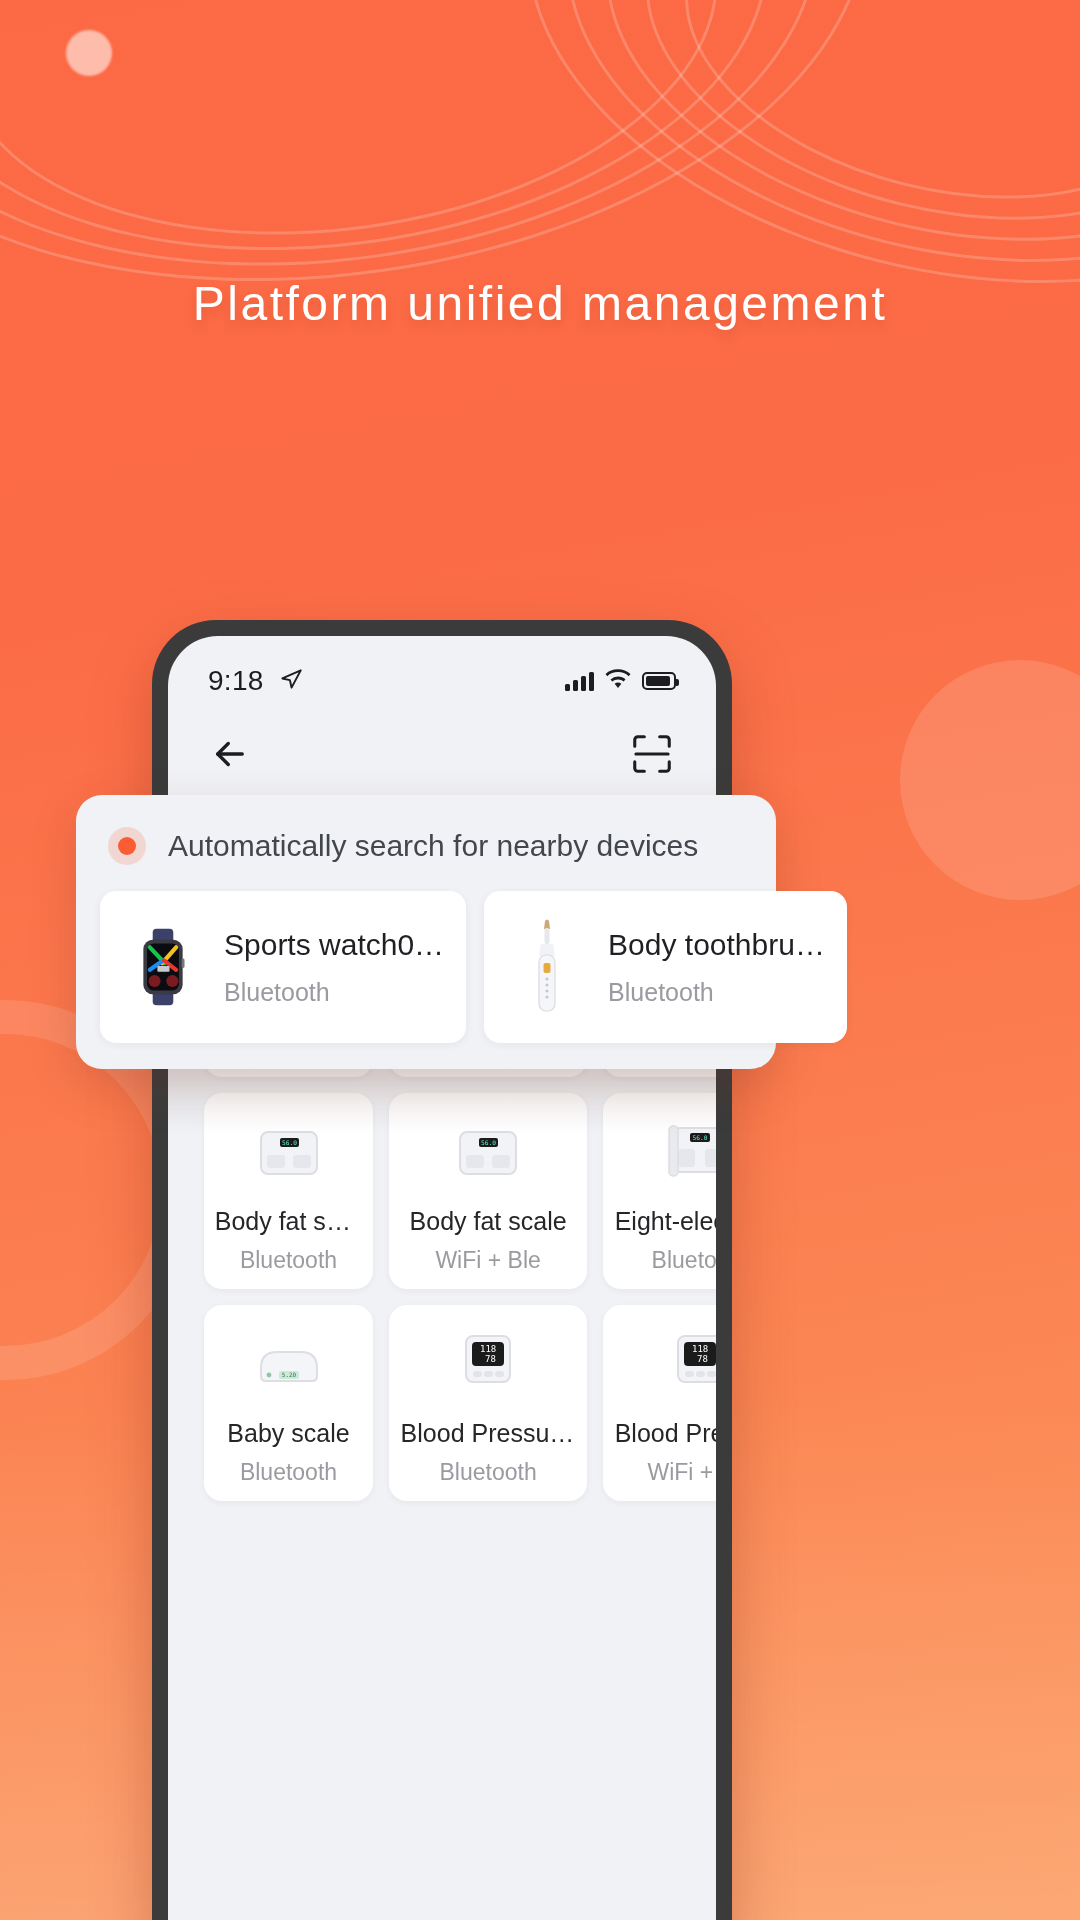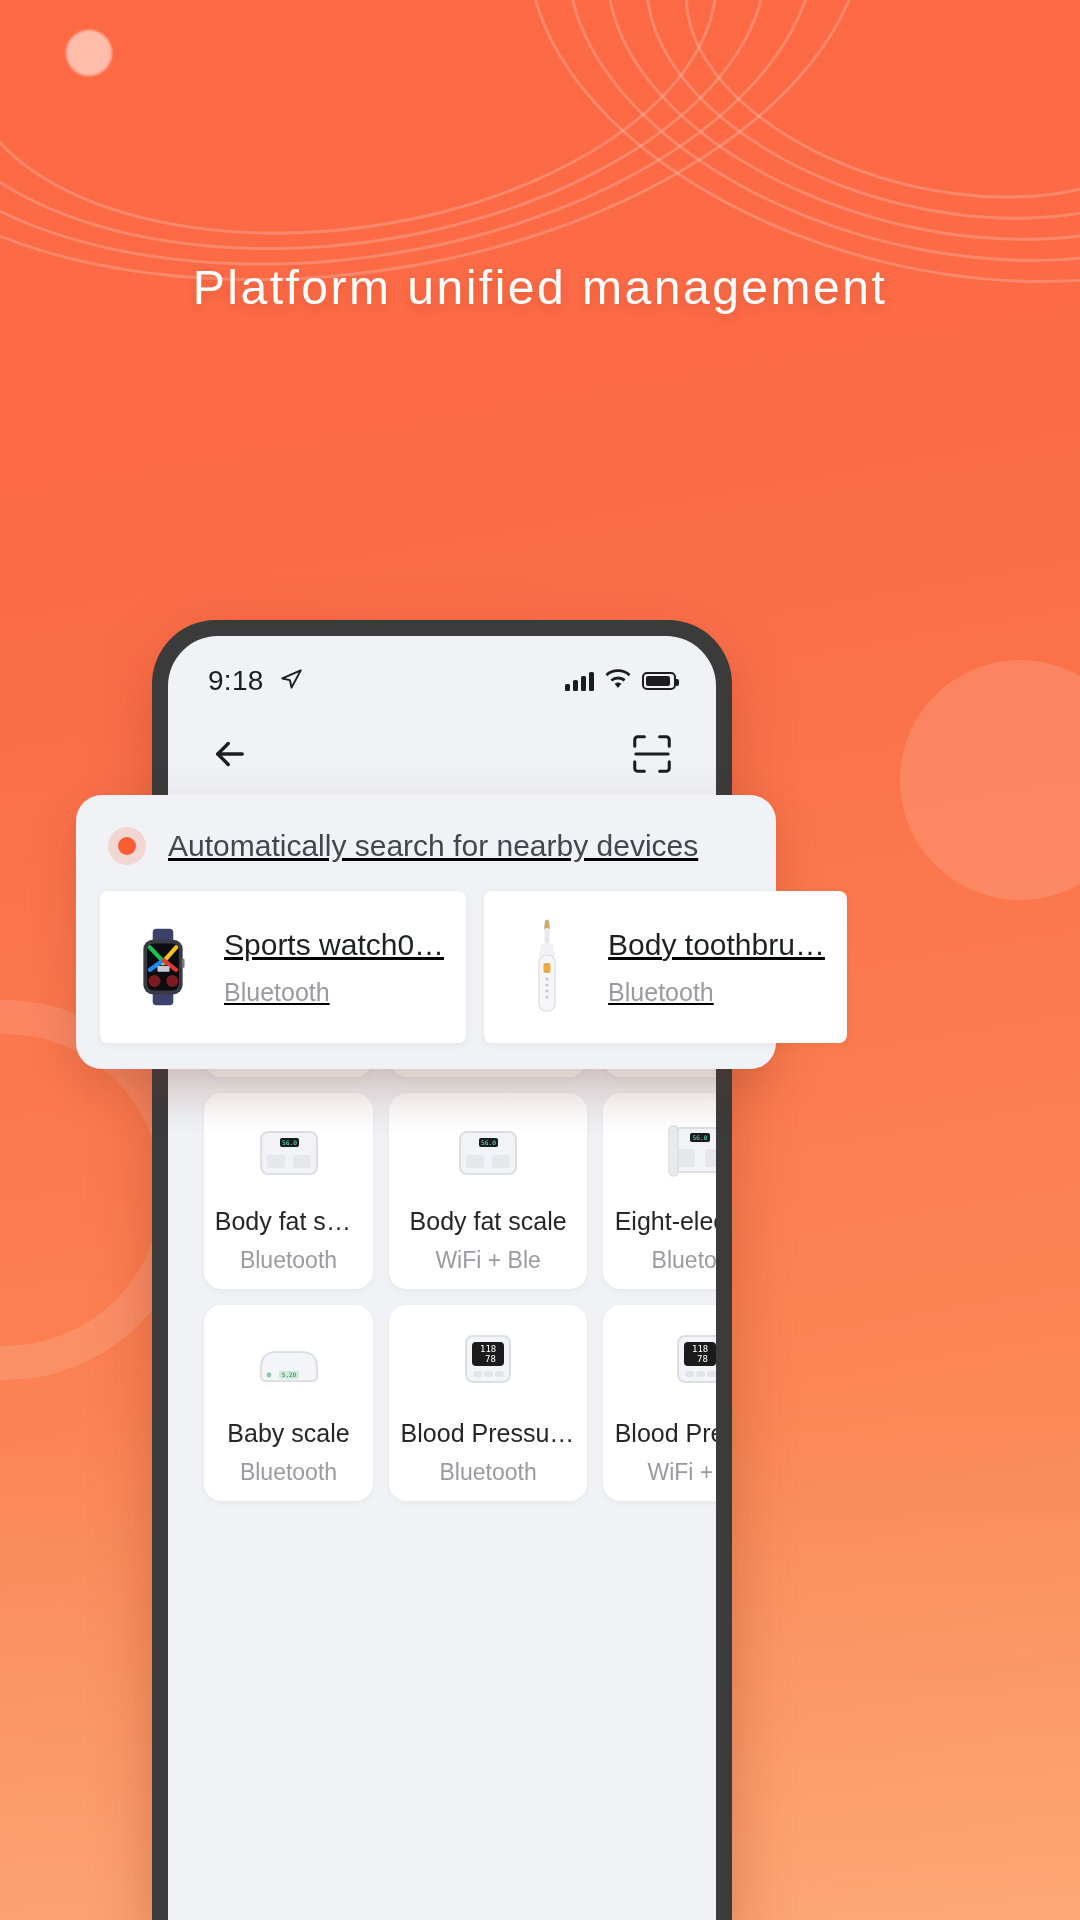--- a/index.html
+++ b/index.html
@@ -30,21 +30,21 @@
   .glow-bot { position:absolute; left:0; right:0; bottom:0; height:520px;
               background:linear-gradient(0deg,rgba(255,255,255,0.14),rgba(255,255,255,0)); }
 
   
   .hero { position:absolute; left:0; right:0; top:240px; text-align:center; }
   .hero h1 {
     font-size:74px; font-weight:bold; color:#ffffff; letter-spacing:-1px;
     text-shadow:0 7px 10px rgba(180,60,30,0.30);
   }
   .hero h2 {
-    margin-top:20px; font-size:48px; font-weight:400; color:#ffffff;
+    margin-top:36px; font-size:48px; font-weight:400; color:#ffffff;
     letter-spacing:2.5px; text-shadow:0 6px 9px rgba(180,60,30,0.26);
   }
 
   
   .phone {
     position:absolute; left:152px; top:620px; width:580px; height:1320px;
     background:#3b3b3b; border-radius:64px 64px 0 0; padding:16px 16px 0 16px;
     box-shadow:0 24px 60px rgba(150,50,25,0.35);
   }
   .screen {
@@ -95,30 +95,29 @@
   
   .veil { position:absolute; left:0; right:0; top:228px; height:270px;
           background:linear-gradient(180deg,rgba(110,102,100,0.55) 0%,rgba(150,140,135,0.30) 45%,rgba(255,255,255,0) 100%);
           pointer-events:none; }
 
   
   .popup {
     position:absolute; left:76px; top:795px; width:700px;
     background:#f0f2f6; border-radius:26px; padding:26px 24px 26px 24px;
     box-shadow:0 18px 46px rgba(120,50,30,0.22);
-    text-decoration:underline;
   }
   .popup-head { display:flex; align-items:center; gap:22px; padding:6px 6px 26px 8px; }
   .pulse { width:38px; height:38px; border-radius:50%;
            background:rgba(250,104,66,0.20); display:flex; align-items:center; justify-content:center; }
   .pulse i { width:18px; height:18px; border-radius:50%; background:#fa5c33; display:block; }
   .popup-title { font-size:30px; color:#43464d; }
   .found-row { display:flex; gap:18px; }
   .found-card {
-    flex:1; background:#ffffff; border-radius:8px; height:152px;
+    flex:1; background:#ffffff; border-radius:16px; height:152px;
     display:flex; align-items:center; gap:20px; padding:0 22px;
     box-shadow:0 2px 8px rgba(30,30,40,0.06);
   }
   .fc-img { width:82px; flex:0 0 82px; display:flex; align-items:center; justify-content:center; }
   .fc-txt { min-width:0; flex:1; }
   .fc-name { font-size:30px; color:#1f2024; white-space:nowrap; overflow:hidden;
              text-overflow:ellipsis; }
   .fc-conn { font-size:25px; color:#9a9aa0; margin-top:16px; }
 </style>
 </head>

